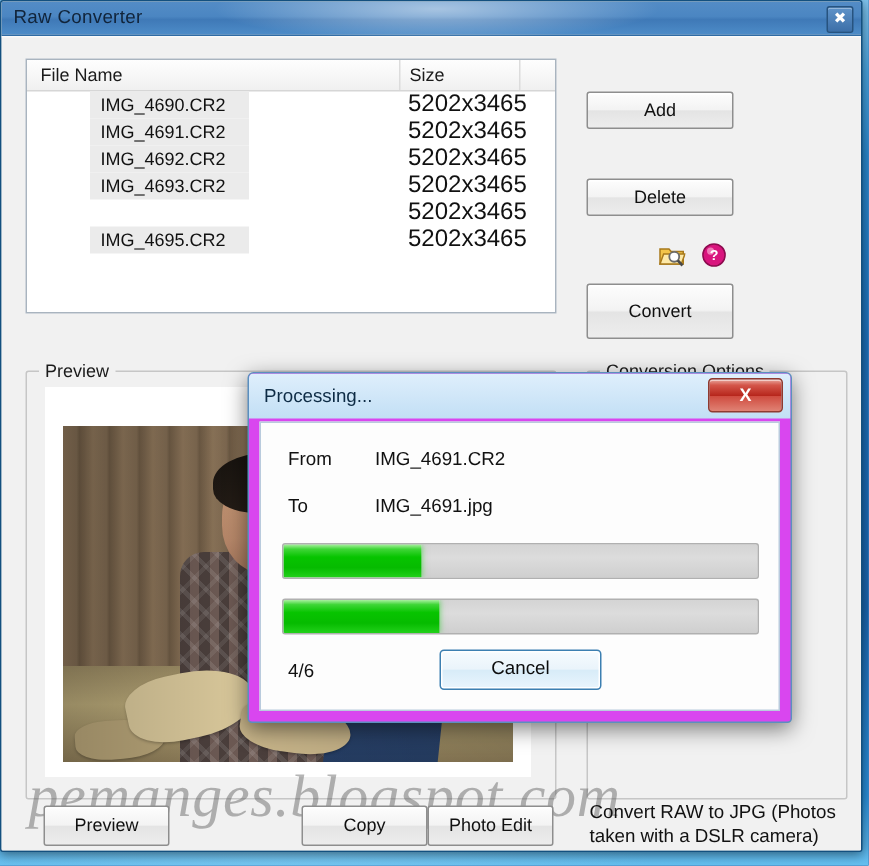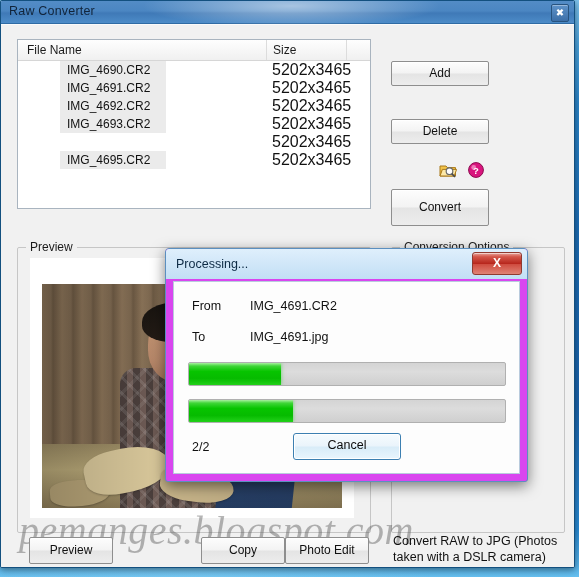--- a/index.html
+++ b/index.html
@@ -552,20 +552,20 @@
           <div class="dlg-label" id="lbl-to">To</div>
           <div class="dlg-label" id="val-to">IMG_4691.jpg</div>
 
           <div class="progress" id="progress-1">
             <div class="fill" style="width: 29%;"></div>
           </div>
           <div class="progress" id="progress-2">
             <div class="fill" style="width: 33%;"></div>
           </div>
 
-          <div id="counter-text">2/2</div>
+          <div id="counter-text">4/6</div>
           <div id="btn-cancel">Cancel</div>
         </div>
       </div>
 
     </div>
   </div>
 </div>
 
 </body></html>

